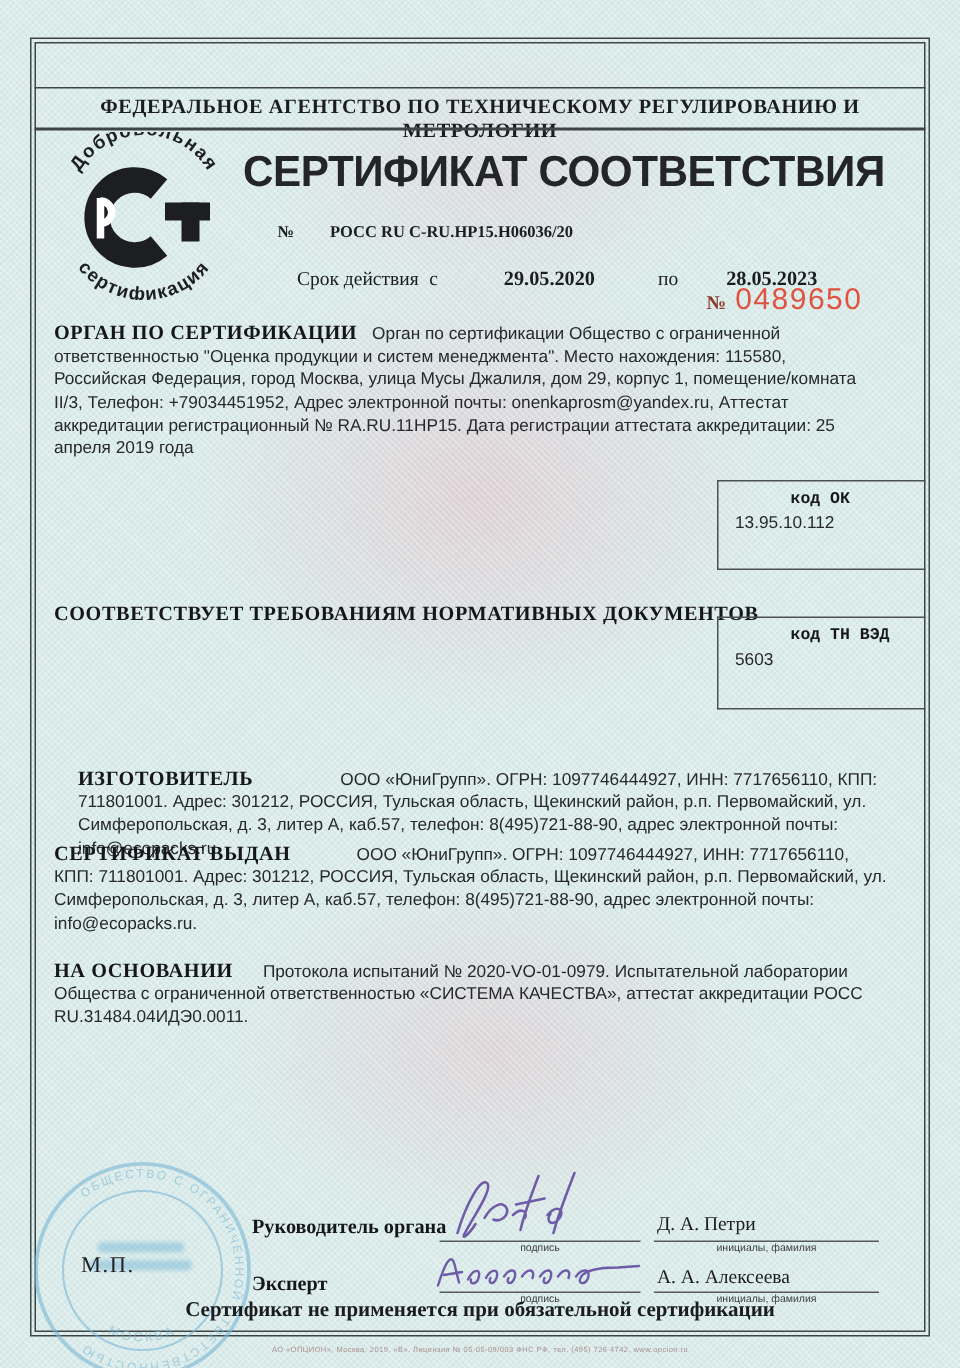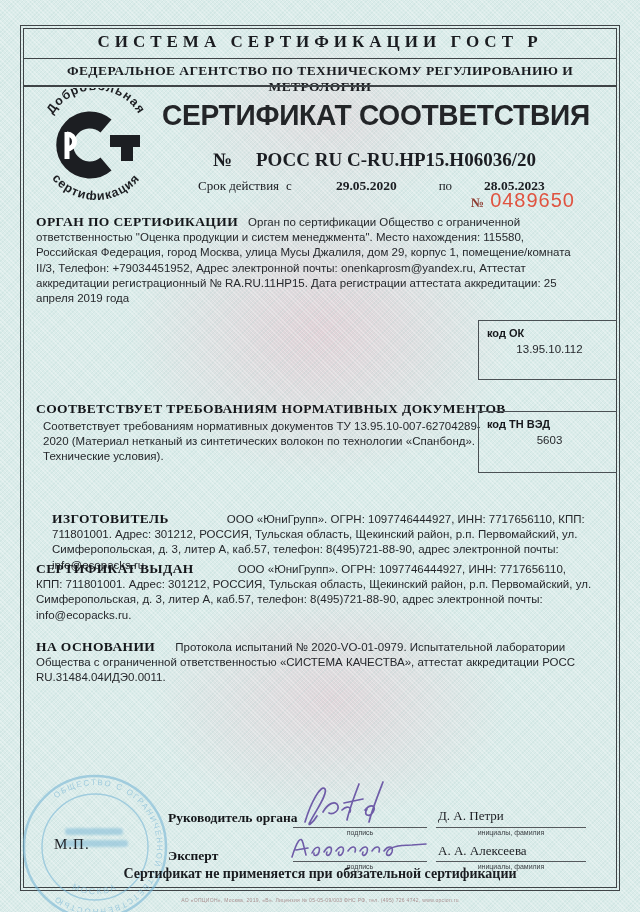--- a/index.html
+++ b/index.html
@@ -18,40 +18,40 @@
   .frame-inner{position:absolute;inset:2px;border:1px solid #3f4447;}
   .abs{position:absolute;}
   .band1{left:25px;right:25px;top:32px;text-align:center;font-family:"Liberation Serif",serif;
     font-weight:bold;font-size:17px;letter-spacing:5px;color:#1a1c20;}
   .hr1{left:23px;right:23px;top:58px;height:1px;background:#3f4447;}
   .band2{left:25px;right:25px;top:63px;text-align:center;font-family:"Liberation Serif",serif;
     font-weight:bold;font-size:13.5px;letter-spacing:.4px;color:#1a1c20;}
   .hr2{left:23px;right:23px;top:85px;height:2px;background:#3f4447;}
   .doc-title{left:162px;top:99px;width:450px;font-size:29px;font-weight:bold;color:#232528;
     letter-spacing:-.3px;transform:scaleX(.97);transform-origin:left;white-space:nowrap;}
-  .certno{left:213px;top:149px;font-family:"Liberation Serif",serif;font-weight:bold;
-    font-size:19px;color:#1b1d22;}
+  .certno{left:185px;top:149px;font-family:"Liberation Serif",serif;font-weight:bold;
+    font-size:11px;color:#1b1d22;}
   .certno .num{margin-left:24px;}
   .validity{left:198px;top:178px;font-family:"Liberation Serif",serif;font-size:13px;color:#1b1d22;}
   .validity b{font-size:13.5px;}
   .validity .w1{margin-left:7px;}
   .validity .d1{margin-left:44px;}
   .validity .w2{margin-left:42px;}
   .validity .d2{margin-left:32px;}
   .serial{left:360px;top:189px;width:215px;text-align:right;white-space:nowrap;}
   .serial .no{font-family:"Liberation Serif",serif;font-weight:bold;font-size:13px;color:#8d3c31;}
   .serial .digits{font-size:20px;color:#e05340;letter-spacing:1px;margin-left:6px;}
   .sec{position:absolute;font-size:11.5px;line-height:15.2px;color:#26282c;}
   .lbl{font-family:"Liberation Serif",serif;font-weight:bold;font-size:13.5px;
     letter-spacing:.4px;color:#14161a;}
   .sp{display:inline-block;height:1px;}
   .codebox{position:absolute;left:478px;width:139px;border:1px solid #4a5054;border-right:none;
     padding:6px 8px;box-sizing:border-box;}
-  .codebox .clbl{font-family:Liberation Sans, sans-serif;font-weight:bold;font-size:11px;color:#16181c;}
-  .codebox .cval{font-size:11.5px;color:#26282c;margin-top:4px;margin-left:3px;text-align:center;}
+  .codebox .clbl{font-family:Liberation Mono, monospace;font-weight:bold;font-size:11px;color:#16181c;margin-left:40px;}
+  .codebox .cval{font-size:11.5px;color:#26282c;margin-top:4px;margin-left:3px;}
   .sigline{position:absolute;border-bottom:1px solid #55595d;}
   .cap{position:absolute;font-size:7px;color:#3c4045;text-align:center;}
   .signame{position:absolute;font-family:"Liberation Serif",serif;font-size:13px;color:#1b1d22;
     text-align:left;}
   .mp{left:54px;top:836px;font-family:"Liberation Serif",serif;font-size:15px;
     letter-spacing:1px;color:#1f2126;}
   .roglbl{position:absolute;font-family:"Liberation Serif",serif;font-weight:bold;
     font-size:13.5px;color:#14161a;}
   .bottomline{left:25px;right:25px;top:866px;text-align:center;font-family:"Liberation Serif",serif;
     font-weight:bold;font-size:14px;color:#1a1c20;}
@@ -59,21 +59,20 @@
 </style>
 </head>
 <body>
 
 <div class="page">
 
   <div class="frame">
     <div class="frame-inner"></div>
   </div>
 
-  <div class="abs band1">СИСТЕМА СЕРТИФИКАЦИИ ГОСТ Р</div>
   <div class="abs hr1"></div>
   <div class="abs band2">ФЕДЕРАЛЬНОЕ АГЕНТСТВО ПО ТЕХНИЧЕСКОМУ РЕГУЛИРОВАНИЮ И МЕТРОЛОГИИ</div>
   <div class="abs hr2"></div>
 
   <svg class="abs" style="left:30px;top:88px" width="132" height="112" viewBox="0 0 132 112">
     <defs>
       <path id="arcTop" d="M16 52 A50 50 0 0 1 116 52" fill="none"></path>
       <path id="arcBot" d="M10 56 A56 56 0 0 0 122 56" fill="none"></path>
     </defs>
     <text font-family="Liberation Sans, sans-serif" font-size="12.5" font-weight="bold" fill="#1c1e22" letter-spacing="1">
@@ -107,21 +106,20 @@
   <p class="sec" style="left:36px;top:214px;width:552px;margin:0">
     <span class="lbl">ОРГАН ПО СЕРТИФИКАЦИИ</span><span class="sp" style="width:10px"></span><span>Орган по сертификации Общество с ограниченной ответственностью "Оценка продукции и систем менеджмента". Место нахождения: 115580, Российская Федерация, город Москва, улица Мусы Джалиля, дом 29, корпус 1, помещение/комната II/3, Телефон: +79034451952, Адрес электронной почты: onenkaprosm@yandex.ru, Аттестат аккредитации регистрационный № RA.RU.11НР15. Дата регистрации аттестата аккредитации: 25 апреля 2019 года</span>
   </p>
 
   <div class="codebox" style="top:320px;height:60px">
     <div class="clbl">код ОК</div>
     <div class="cval">13.95.10.112</div>
   </div>
 
   <div class="abs lbl" style="left:36px;top:401px">СООТВЕТСТВУЕТ ТРЕБОВАНИЯМ НОРМАТИВНЫХ ДОКУМЕНТОВ</div>
-  <p class="sec" style="left:43px;top:419px;width:445px;margin:0">Соответствует требованиям нормативных документов ТУ 13.95.10-007-62704289-2020 (Материал нетканый из синтетических волокон по технологии «Спанбонд». Технические условия).</p>
   <div class="codebox" style="top:411px;height:62px">
     <div class="clbl">код ТН ВЭД</div>
     <div class="cval">5603</div>
   </div>
 
   <p class="sec" style="left:36px;top:495px;width:556px;margin:16px">
     <span class="lbl">ИЗГОТОВИТЕЛЬ</span><span class="sp" style="width:58px"></span><span>ООО «ЮниГрупп». ОГРН: 1097746444927, ИНН: 7717656110, КПП: 711801001. Адрес: 301212, РОССИЯ, Тульская область, Щекинский район, р.п. Первомайский, ул. Симферопольская, д. 3, литер А, каб.57, телефон: 8(495)721-88-90, адрес электронной почты: info@ecopacks.ru.</span>
   </p>
 
   <p class="sec" style="left:36px;top:561px;width:556px;margin:0">

